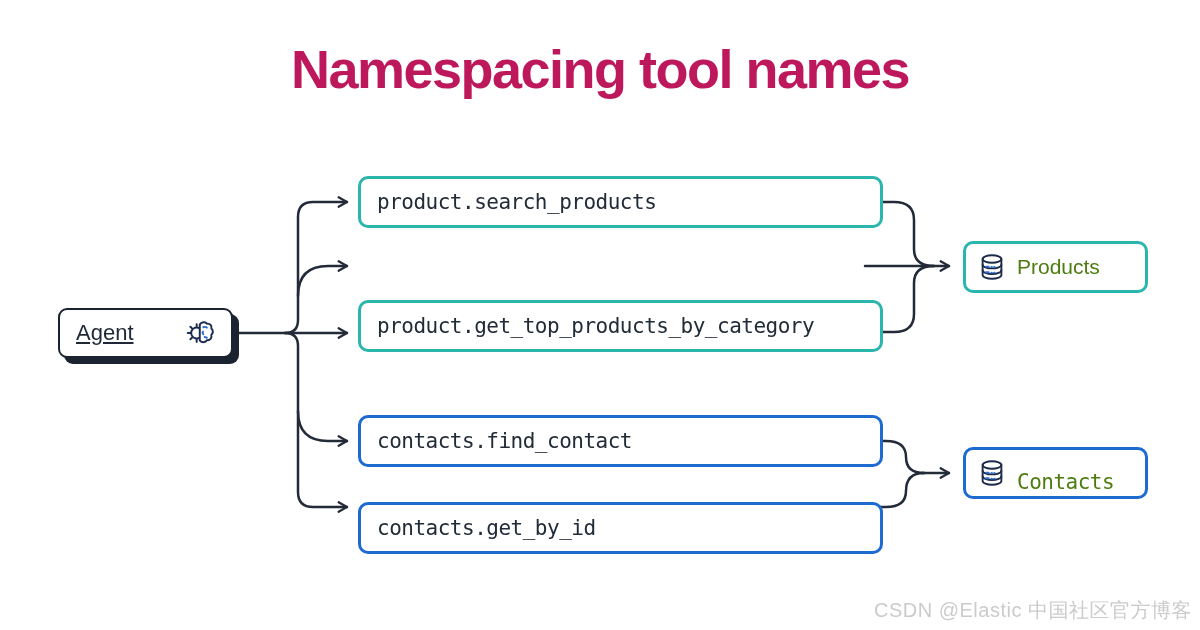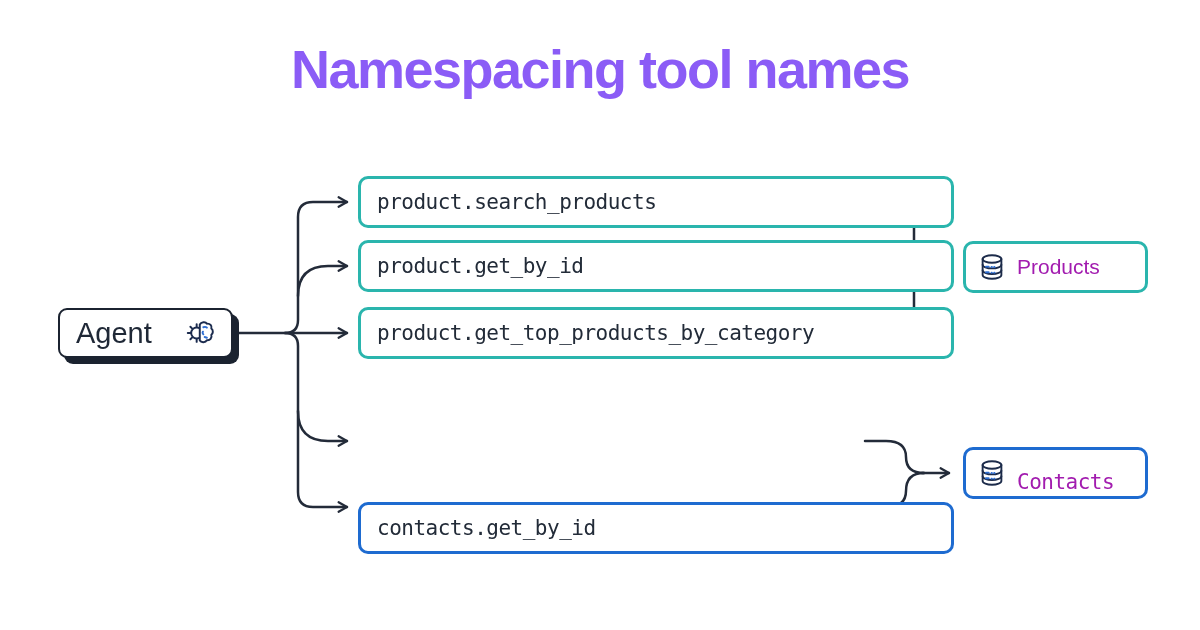--- a/index.html
+++ b/index.html
@@ -2,50 +2,50 @@
 <html><head>
 <meta charset="utf-8">
 <style>
   html,body{margin:0;padding:0;background:#fff;}
   #canvas{
     position:relative;width:1200px;height:630px;background:#ffffff;
     overflow:hidden;font-family:"Liberation Sans",sans-serif;
   }
   .title{
     position:absolute;top:38px;left:0;width:1200px;text-align:center;
-    font-size:54px;font-weight:bold;letter-spacing:-1.5px;color:#8b5cf6;
+    font-size:54px;font-weight:bold;letter-spacing:-1.5px;color:#be185d;
   }
   #wires{position:absolute;left:0;top:0;pointer-events:none;}
   .node{
     position:absolute;background:#fff;box-sizing:border-box;
     display:flex;align-items:center;
   }
   .agent{
     left:58px;top:308px;width:175px;height:50px;
     border:2.5px solid #1b2330;border-radius:9px;
     box-shadow:6px 6px 0 #1b2330;
     justify-content:space-between;padding:0 13px 0 16px;
-    font-size:29px;color:#1f2836;
+    font-size:22px;color:#1f2836;text-decoration:underline;
   }
   .tool{
-    left:358px;width:596px;height:52px;border-radius:10px;
+    left:358px;width:525px;height:52px;border-radius:10px;
     font-family:"DejaVu Sans Mono","Liberation Mono",monospace;
     font-size:21px;color:#222b38;padding-left:16px;letter-spacing:-0.5px;
   }
   .tool.teal{border:3px solid #2ab5ad;}
   .tool.blue{border:3px solid #1e6bd0;}
   .target{
     left:963px;width:185px;height:52px;border-radius:10px;
-    gap:10px;padding-left:11px;font-size:21px;color:#a21caf;
+    gap:10px;padding-left:11px;font-size:21px;color:#4d7c0f;
   }
   .target.teal{border:3px solid #2ab5ad;}
   .target.blue{border:3px solid #1e6bd0;}
   .target .lbl-sans{font-family:"Liberation Sans",sans-serif;}
   .target .lbl-mono{font-family:"DejaVu Sans Mono","Liberation Mono",monospace;letter-spacing:-0.5px;margin-top:17px;}
-  .t1{top:176px}.t2{top:240px}.t3{top:307px}.t4{top:415px}.t5{top:502px}
+  .t1{top:176px}.t2{top:240px}.t3{top:300px}.t4{top:415px}.t5{top:502px}
   .products{top:241px}.contacts{top:447px}
   .watermark{
     position:absolute;right:8px;bottom:6px;font-size:20px;color:#cbcbcb;
     font-family:"Liberation Sans",sans-serif;letter-spacing:0.5px;
   }
   .icon{display:inline-flex;flex:0 0 auto;}
 </style>
 </head>
 <body>
 
@@ -90,25 +90,25 @@
           <path d="M19,16.5 q-1,1.5 0.5,3"></path>
           <path d="M21,22.5 l2.5,0.8"></path>
         </g>
       </svg>
     </span>
   </div>
 
   <div class="node tool teal t1">
     <span>product.search_products</span>
   </div>
-  <div class="node tool teal t2">
-    <span>product.get_by_id</span>
-  </div>
   <div class="node tool teal t3">
     <span>product.get_top_products_by_category</span>
+  </div>
+  <div class="node tool blue t4">
+    <span>contacts.find_contact</span>
   </div>
   <div class="node tool blue t5">
     <span>contacts.get_by_id</span>
   </div>
 
   <div class="node target teal products">
     <span class="icon">
       <svg width="30" height="30" viewBox="0 0 32 32">
         <g stroke="#1c2b4a" stroke-width="2" fill="none" stroke-linecap="round">
           <ellipse cx="16" cy="7.5" rx="10" ry="4"></ellipse>
@@ -136,14 +136,15 @@
         </g>
         <g stroke="#2e6ed2" stroke-width="2" fill="none" stroke-linecap="round">
           <path d="M9.5,15.6 h3 M15.5,16 l0.4,0 M18.3,16 l0.4,0"></path>
           <path d="M9.5,21.6 h3 M15.5,22 l0.4,0 M18.3,22 l0.4,0"></path>
         </g>
       </svg>
     </span>
     <span class="lbl-mono">Contacts</span>
   </div>
 
+  <div class="watermark">CSDN @Elastic 中国社区官方博客</div>
 
 </div>
 
 </body></html>

